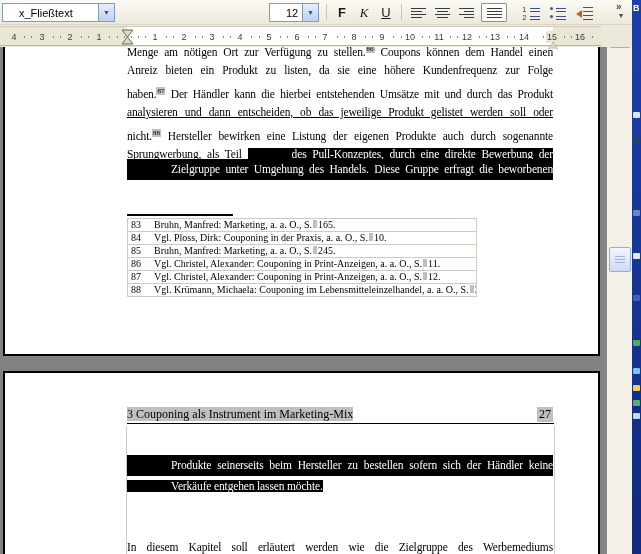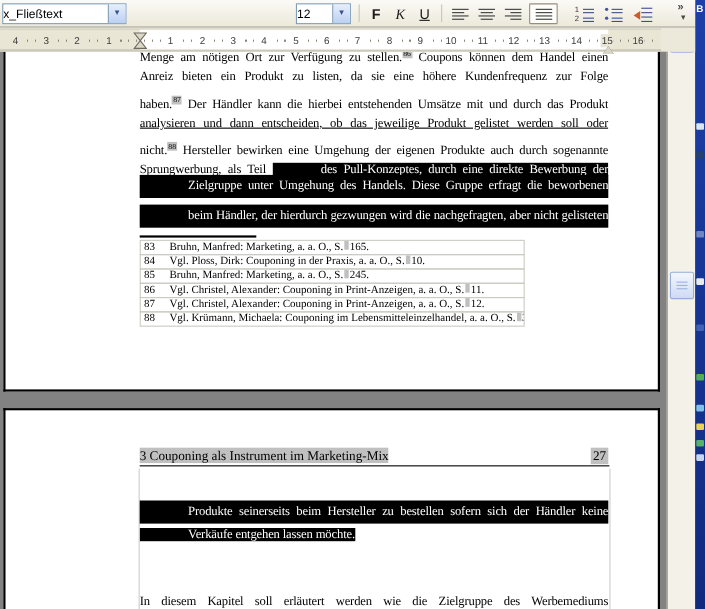--- a/index.html
+++ b/index.html
@@ -4,21 +4,21 @@
 <style>
   * { margin:0; padding:0; box-sizing:border-box; }
   html,body { width:641px; height:554px; overflow:hidden; }
   body { position:relative; font-family:"Liberation Sans", sans-serif; background:#828282; }
 
   
   .toolbar { position:absolute; left:0; top:0; width:632px; height:25px;
     background:linear-gradient(#fbfaf6,#ece9da); border-bottom:1px solid #d8d5c6; z-index:5; }
   .combo { position:absolute; top:3px; height:19px; background:#fff; border:1px solid #7f9db9;
     font-size:11px; color:#000; display:flex; align-items:center; }
-  .combo .cv { padding-left:0; flex:1; white-space:nowrap; overflow:hidden; }
+  .combo .cv { padding-left:16px; flex:1; white-space:nowrap; overflow:hidden; }
   .combo .arrowbtn { width:16px; height:100%; background:linear-gradient(#e6eefc,#bcd0f2);
     border-left:1px solid #7f9db9; display:flex; align-items:center; justify-content:center;
     color:#35508a; font-size:7px; }
   .tbtn { position:absolute; top:3px; height:19px; display:flex; align-items:center; justify-content:center;
     color:#1c1c1c; }
   .tsep { position:absolute; top:4px; width:1px; height:16px; background:#c9c5b4; }
   .pressed { background:#fdfdfa; border:1px solid #94907f; border-radius:1px; }
   .alnicon { display:inline-block; width:15px; }
   .alnicon i { display:block; height:1px; background:#3a3a3a; margin:2px 0; }
   .alnicon i.s70 { width:70%; } .alnicon i.s100 { width:100%; }
@@ -223,27 +223,26 @@
   <div class="page page1">
     <div class="tline" style="top:-8px;">
       <span>Menge am nötigen Ort zur Verfügung zu stellen.</span><sup class="fnref">86</sup><span> Coupons können dem Handel einen</span>
     </div>
     <div class="tline" style="top:13px;">Anreiz bieten ein Produkt zu listen, da sie eine höhere Kundenfrequenz zur Folge</div>
     <div class="tline" style="top:34px;">
       <span>haben.</span><sup class="fnref">87</sup><span> Der Händler kann die hierbei entstehenden Umsätze mit und durch das Produkt</span>
     </div>
     <div class="tline" style="top:55px;text-decoration:underline;">analysieren und dann entscheiden, ob das jeweilige Produkt gelistet werden soll oder</div>
     <div class="tline" style="top:76px;">
-      <span>nicht.</span><sup class="fnref">88</sup><span> Hersteller bewirken eine Umgehung der eigenen Produkte auch durch sogenannte</span>
+      <span>nicht.</span><sup class="fnref">88</sup><span> Hersteller bewirken eine Listung der eigenen Produkte auch durch sogenannte</span>
     </div>
     <div class="tline" style="top:97px;">
       <span>Sprungwerbung, als Teil </span><span class="sel">des Pull-Konzeptes, durch eine direkte Bewerbung der</span>
     </div>
     <div class="tline sel" style="top:112px;">Zielgruppe unter Umgehung des Handels. Diese Gruppe erfragt die beworbenen Artikel</div>
-    <div class="tline sel" style="top:139px;">beim Händler, der hierdurch gezwungen wird die nachgefragten, aber nicht gelisteten</div>
 
     <div class="fnsep" style="top:167px;"></div>
 
     <div class="fnrow" style="top:171px;">
       <span class="fnum">83</span>
       <span class="ftxt"><span>Bruhn, Manfred: Marketing, a. a. O., S.</span><span class="fn-space"></span><span>165.</span></span>
     </div>
     <div class="fnrow" style="top:184px;">
       <span class="fnum">84</span>
       <span class="ftxt"><span>Vgl. Ploss, Dirk: Couponing in der Praxis, a. a. O., S.</span><span class="fn-space"></span><span>10.</span></span>

